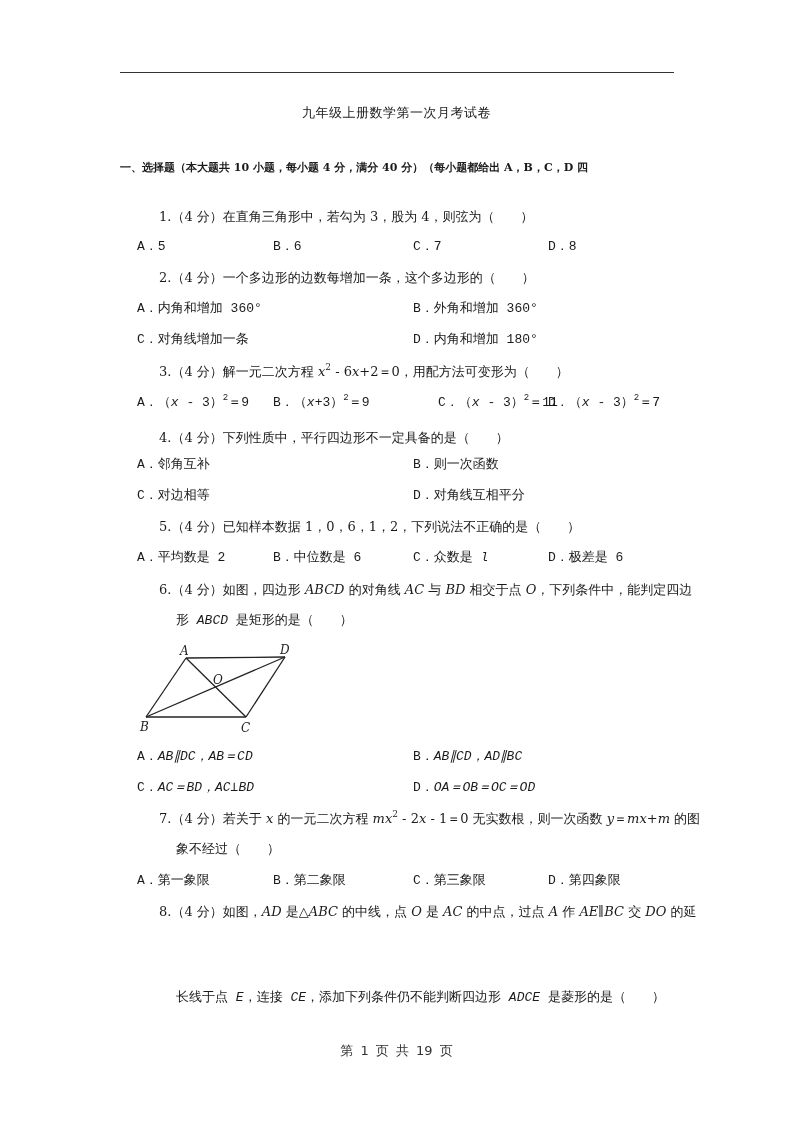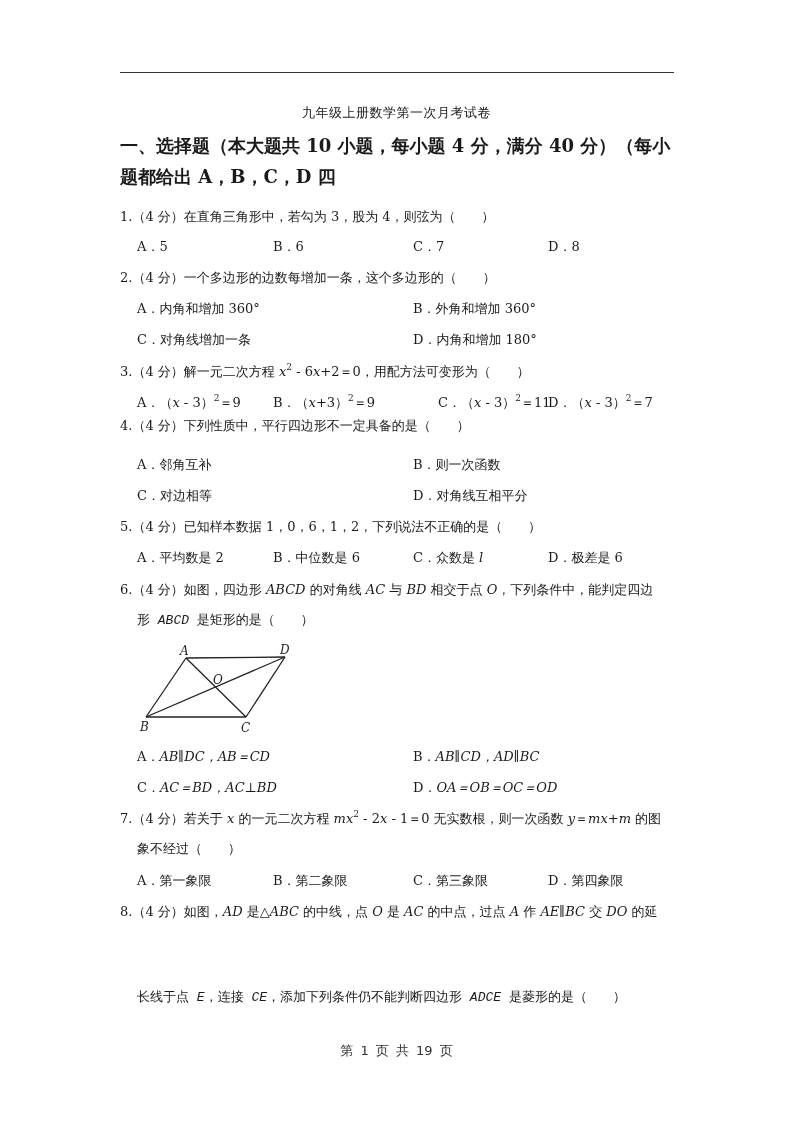--- a/index.html
+++ b/index.html
@@ -1,25 +1,25 @@
 <!DOCTYPE html>
 <html><head>
 <meta charset="utf-8">
 <style>
   html, body { margin: 0; padding: 0; background: #ffffff; }
   body { width: 793px; height: 1122px; position: relative; overflow: hidden;
          font-family: "DejaVu Serif", "Liberation Serif", serif; color: #1a1a1a; }
   .rule { position: absolute; left: 120px; top: 72px; width: 554px; height: 0; border-top: 1.5px solid #333; }
   .title { position: absolute; left: 0; width: 793px; top: 104px; text-align: center;
            font-size: 13px; letter-spacing: 0.5px; }
-  .section { position: absolute; left: 120px; width: 556px; font-weight: bold; font-size: 18px; line-height: 31px; top: 130px; }
-  .line { position: absolute; font-size: 13px; white-space: nowrap; height: 20px; line-height: 20px; }
+  .section { position: absolute; left: 120px; width: 556px; font-weight: bold; font-size: 11px; line-height: 31px; top: 152px; }
+  .line { position: absolute; font-size: 13px; white-space: nowrap; height: 20px; line-height: 20px; margin-left: 39px; }
   .q { left: 120px; }
   .cont { left: 137px; font-family: Liberation Mono, monospace; }
-  .opt { position: absolute; font-size: 13px; white-space: nowrap; line-height: 20px; }
+  .opt { position: absolute; font-size: 13px; white-space: nowrap; line-height: 20px; font-family: Liberation Mono, monospace; }
   i, .it { font-style: italic; }
   sup { font-size: 9px; vertical-align: 6px; line-height: 0; }
   .figure { position: absolute; left: 130px; top: 640px; }
   .footer { position: absolute; left: 0; width: 793px; top: 1042px; text-align: center; font-size: 13px;
             font-family: "DejaVu Sans", "Liberation Sans", sans-serif; color: #333; word-spacing: 3px; }
 </style>
 </head>
 <body>
 
 <div class="rule"></div>
@@ -51,21 +51,21 @@
 <div class="opt" style="left:273px;top:393px">
   <span>B．（</span><i>x</i><span>+3）</span><sup>2</sup><span>＝9</span>
 </div>
 <div class="opt" style="left:438px;top:393px">
   <span>C．（</span><i>x</i><span> - 3）</span><sup>2</sup><span>＝11</span>
 </div>
 <div class="opt" style="left:548px;top:393px">
   <span>D．（</span><i>x</i><span> - 3）</span><sup>2</sup><span>＝7</span>
 </div>
 
-<div class="line q" style="top:416px">4.（4 分）下列性质中，平行四边形不一定具备的是（　　）</div>
+<div class="line q" style="top:428px">4.（4 分）下列性质中，平行四边形不一定具备的是（　　）</div>
 <div class="opt" style="left:137px;top:455px">A．邻角互补</div>
 <div class="opt" style="left:413px;top:455px">B．则一次函数</div>
 <div class="opt" style="left:137px;top:486px">C．对边相等</div>
 <div class="opt" style="left:413px;top:486px">D．对角线互相平分</div>
 
 <div class="line q" style="top:517px">5.（4 分）已知样本数据 1，0，6，1，2，下列说法不正确的是（　　）</div>
 <div class="opt" style="left:137px;top:548px">A．平均数是 2</div>
 <div class="opt" style="left:273px;top:548px">B．中位数是 6</div>
 <div class="opt" style="left:413px;top:548px"><span>C．众数是 </span><i>l</i></div>
 <div class="opt" style="left:548px;top:548px">D．极差是 6</div>

